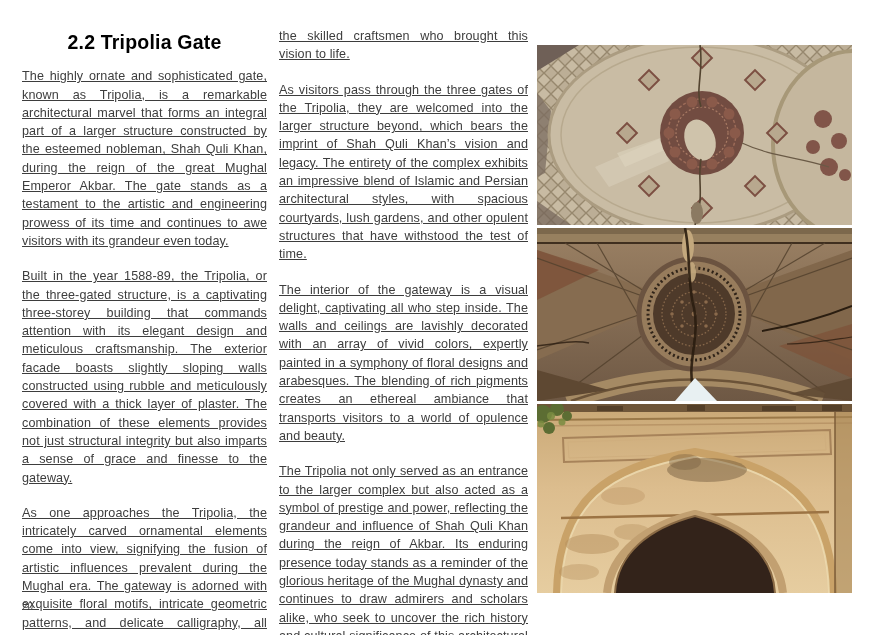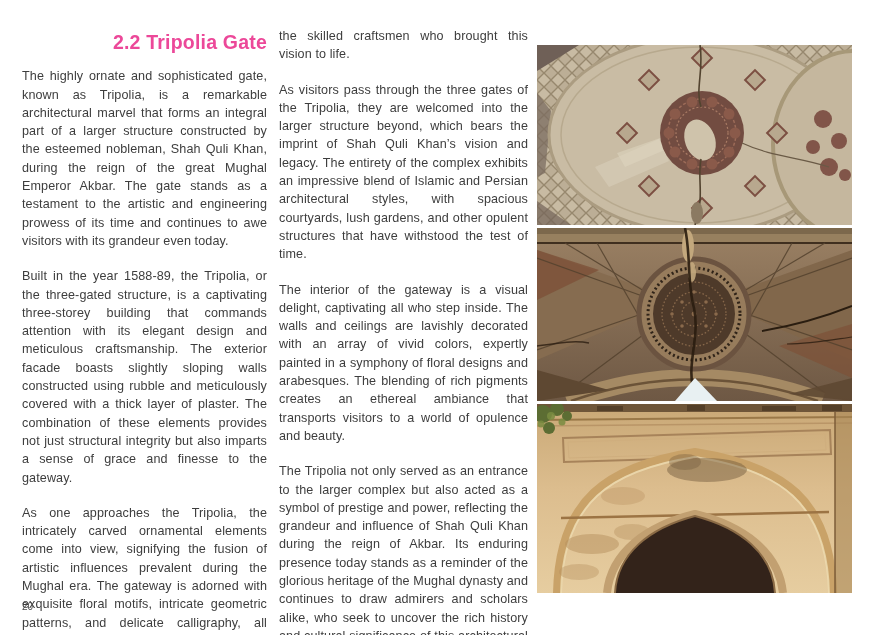--- a/index.html
+++ b/index.html
@@ -14,28 +14,28 @@
   .col {
     position: absolute;
     text-align: justify;
     color: #3d3d3d;
     font-size: 12.6px;
     line-height: 18.3px;
     letter-spacing: 0.1px;
   }
   #col1 { left: 22px; top: 33px; width: 245px; }
   #col2 { left: 279px; top: 27px; width: 249px; }
-  .col p { margin: 0 0 17px 0; }
+  .col p { margin: 0 0 17px 0; text-decoration: underline; }
   h1.section-heading {
     font-size: 19.5px;
     font-weight: 700;
-    color: #ec4899;
+    color: #000000;
     margin: 0 0 16px 0;
     letter-spacing: 0.2px;
-    text-align: right;
+    text-align: center;
   }
   .photo-stack {
     position: absolute;
     left: 537px;
     top: 45px;
     width: 315px;
     display: flex;
     flex-direction: column;
     gap: 3px;
   }

